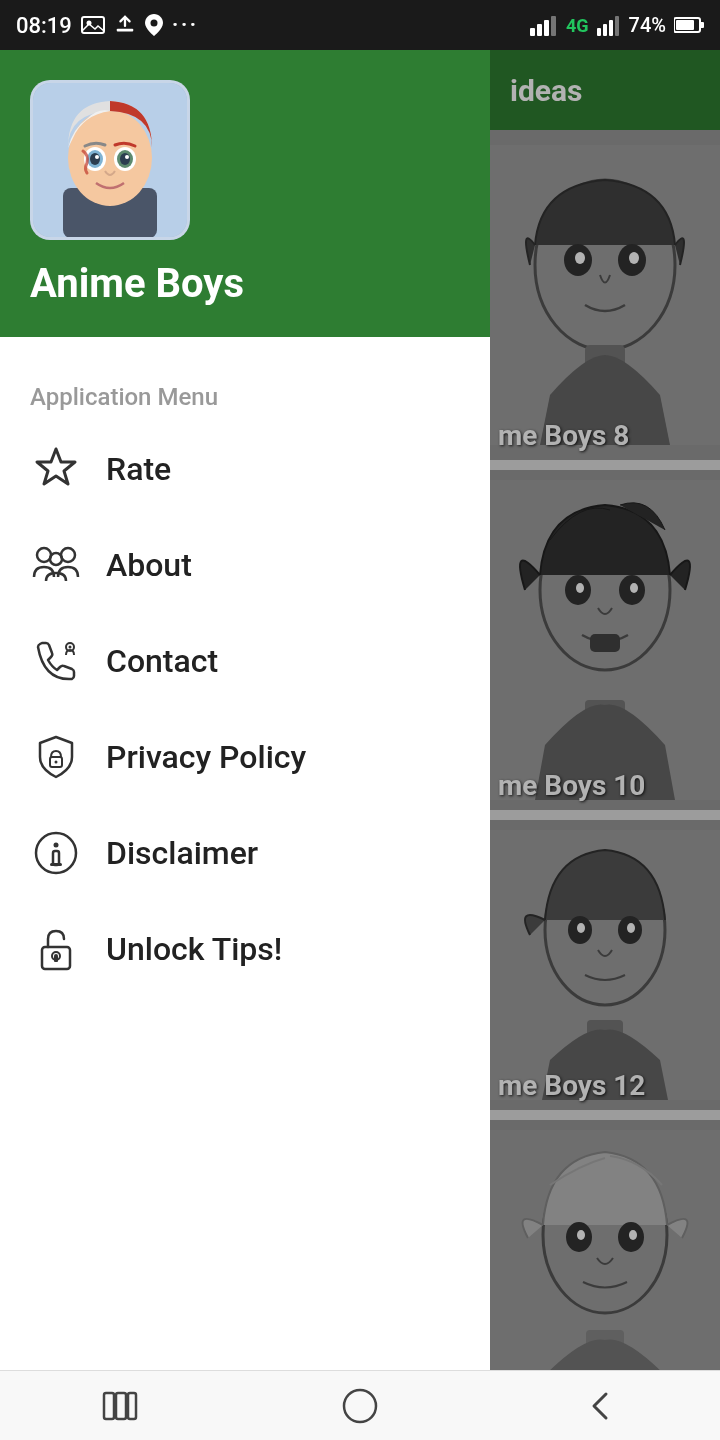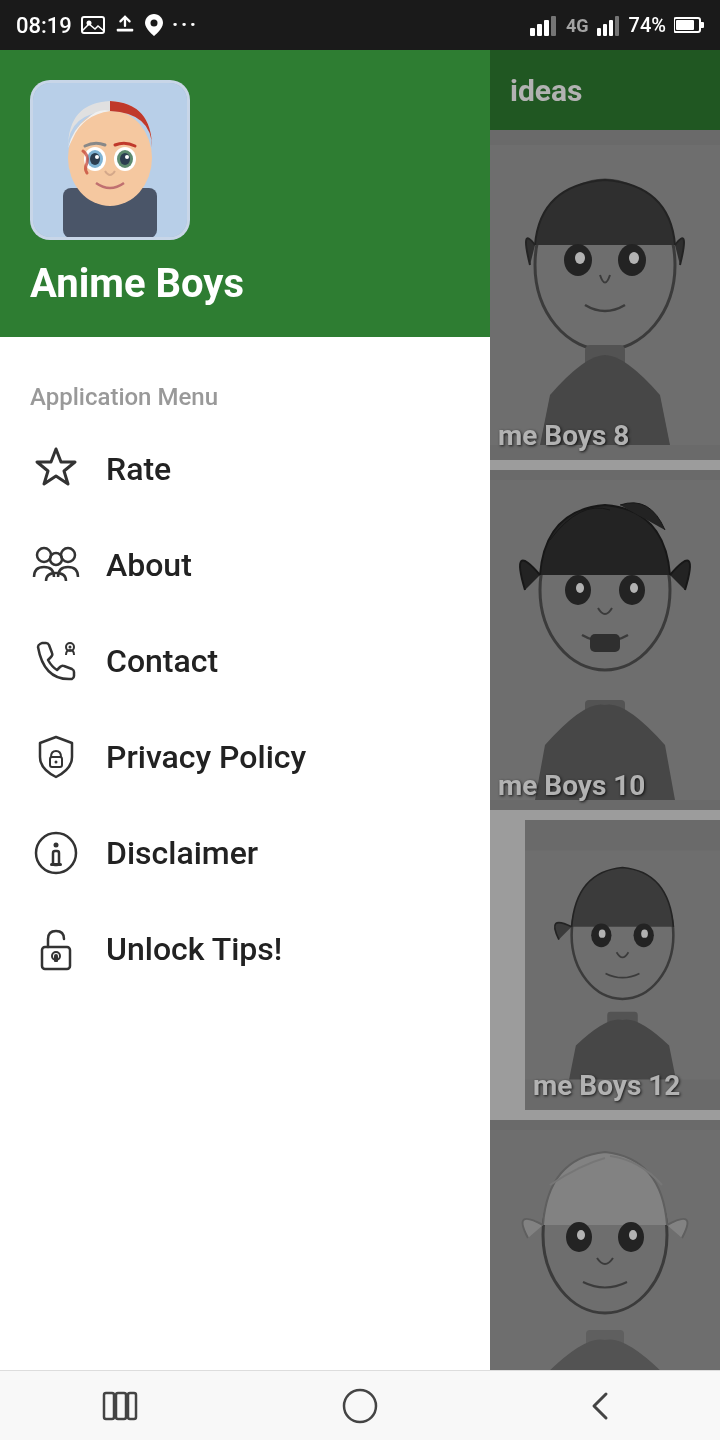--- a/index.html
+++ b/index.html
@@ -91,21 +91,20 @@
     }
 
     .bg-card-2 {
       top: 470px;
       height: 340px;
     }
 
     .bg-card-3 {
       top: 820px;
       height: 290px;
-      margin-left: 35px;
     }
 
     .bg-card-4 {
       top: 1120px;
       height: 290px;
     }
 
     
     .anime-figure {
       width: 100%;
@@ -375,21 +374,21 @@
   </div>
   <div class="status-right">
 
     <svg width="28" height="22" viewBox="0 0 28 22">
       <rect x="0" y="14" width="5" height="8" rx="1" fill="white"></rect>
       <rect x="7" y="10" width="5" height="12" rx="1" fill="white"></rect>
       <rect x="14" y="6" width="5" height="16" rx="1" fill="white"></rect>
       <rect x="21" y="2" width="5" height="20" rx="1" fill="white" opacity="0.4"></rect>
     </svg>
 
-    <span style="font-size:18px;font-weight:bold;color:#a3a3a3;">4G</span>
+    <span style="font-size:18px;font-weight:bold;color:#22c55e;">4G</span>
 
     <svg width="24" height="22" viewBox="0 0 24 22">
       <rect x="0" y="14" width="4" height="8" rx="1" fill="white"></rect>
       <rect x="6" y="10" width="4" height="12" rx="1" fill="white"></rect>
       <rect x="12" y="6" width="4" height="16" rx="1" fill="white"></rect>
       <rect x="18" y="2" width="4" height="20" rx="1" fill="white" opacity="0.4"></rect>
     </svg>
 
     <span style="font-size:20px;color:white;font-weight:500;">74%</span>
     <svg width="30" height="18" viewBox="0 0 30 18">

